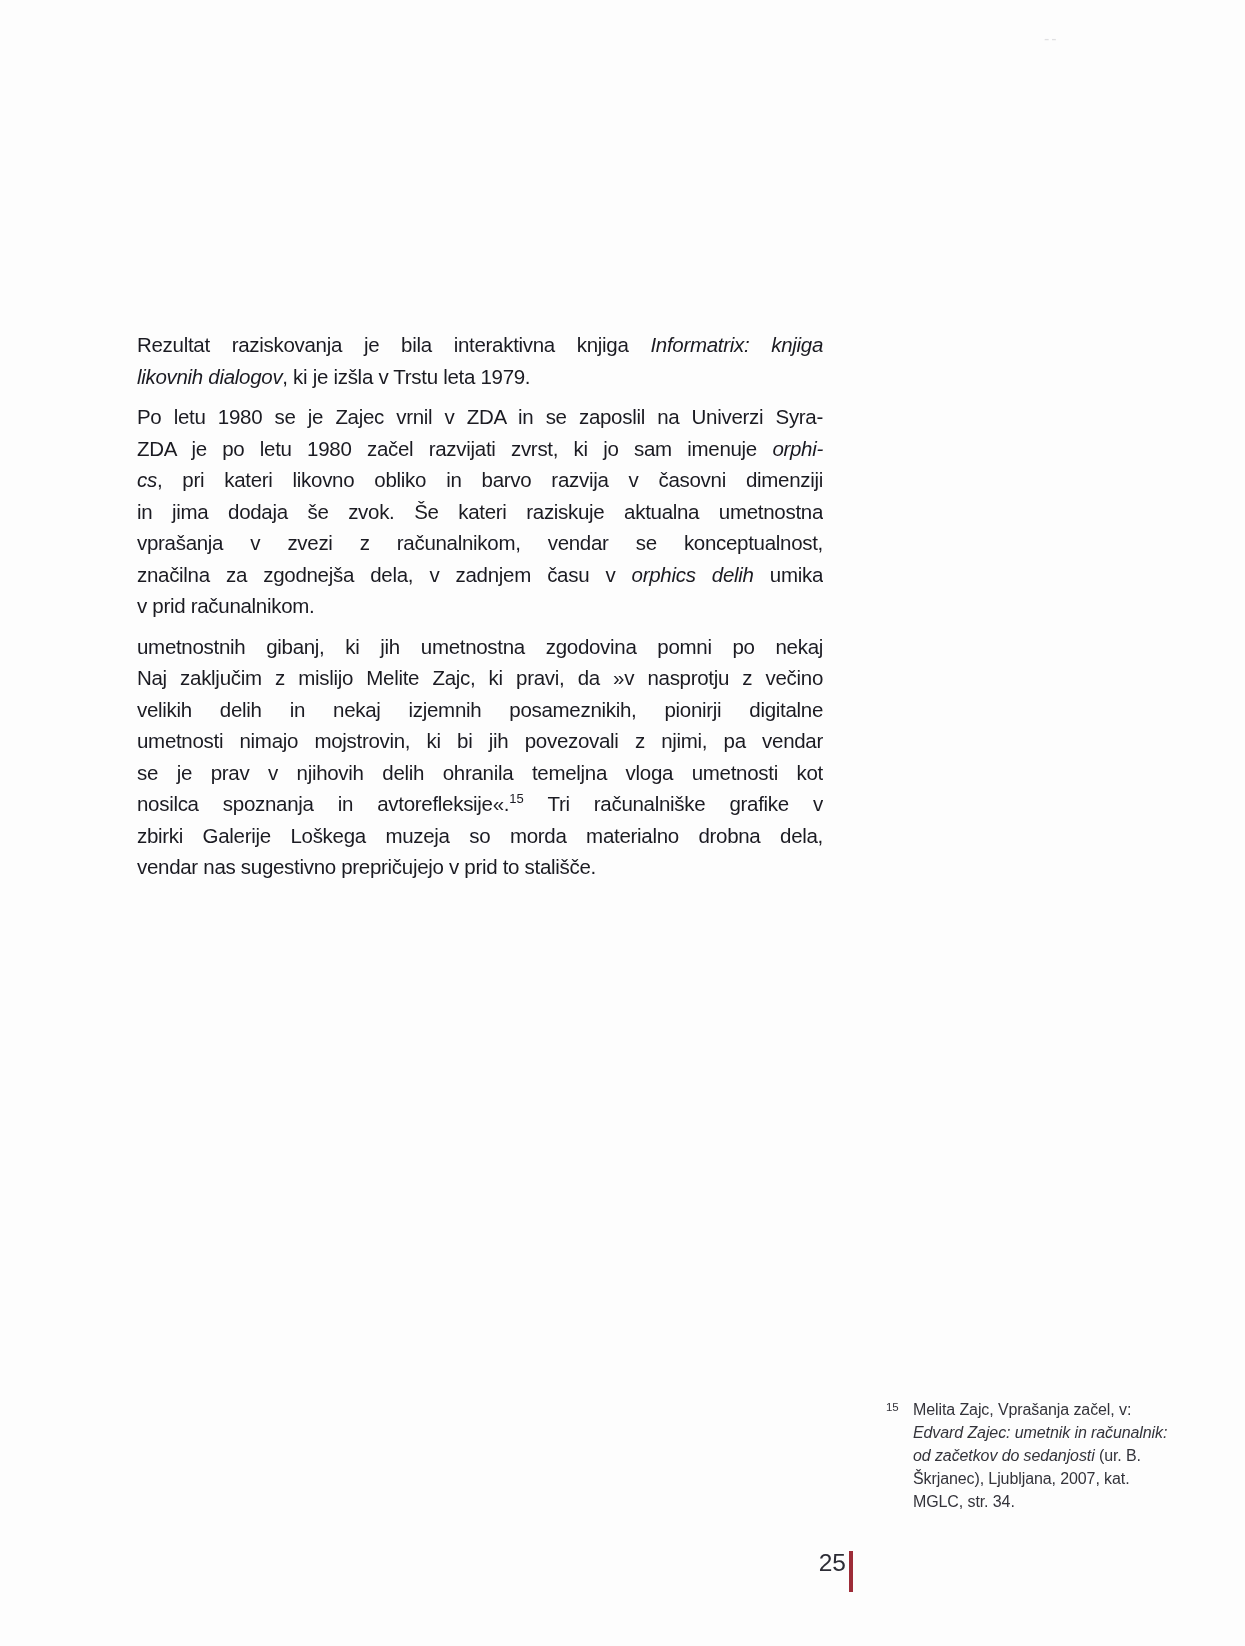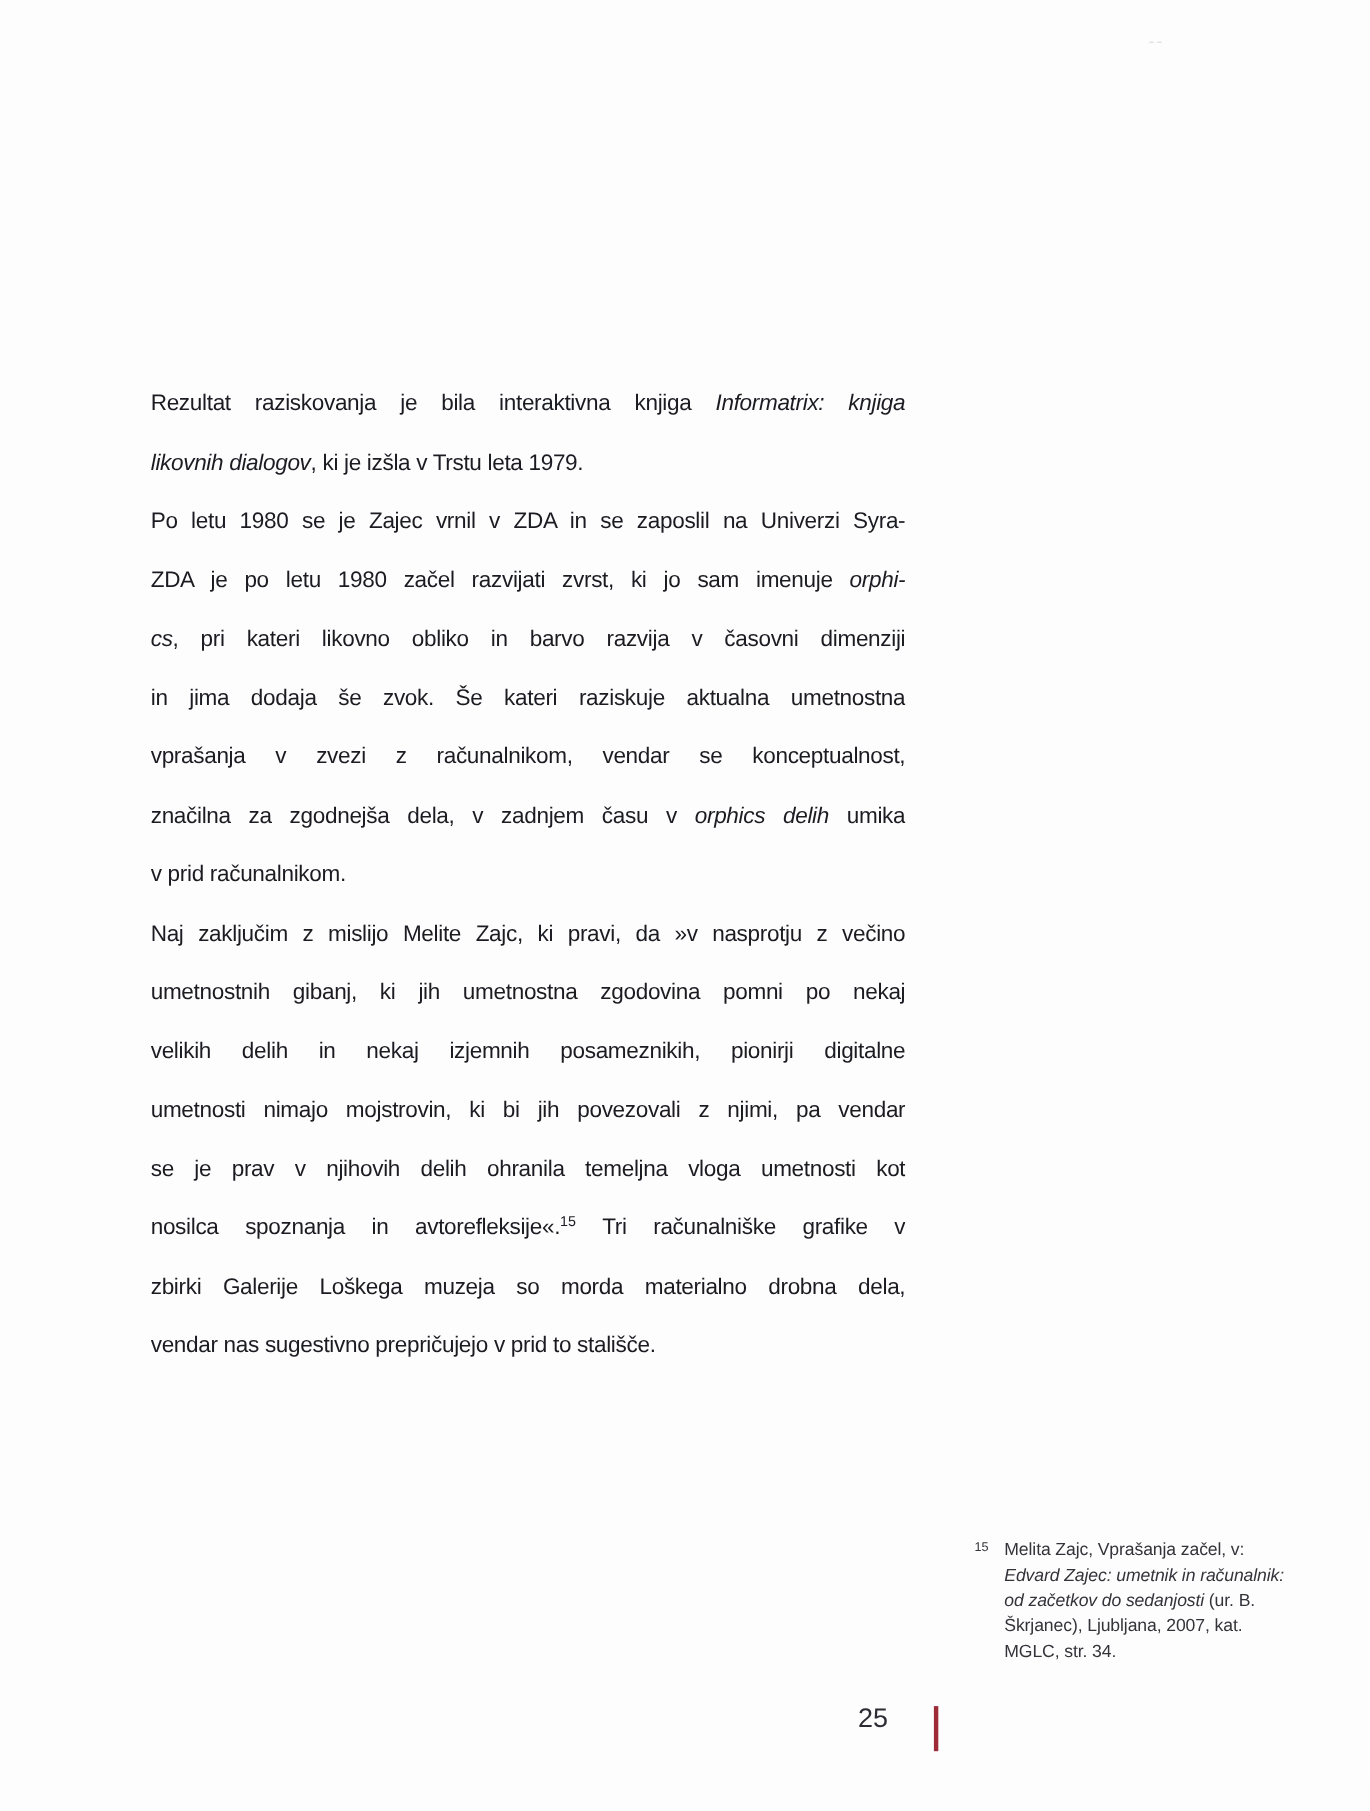--- a/index.html
+++ b/index.html
@@ -22,21 +22,20 @@
     line-height: 31.5px;
     letter-spacing: -0.3px;
     color: #1b1b22;
   }
   .paragraph { margin: 0 0 9px 0; }
   .line {
     text-align: justify;
     text-align-last: justify;
     height: 31.5px;
     overflow: hidden;
-    margin-top: 22px;
   }
   .line.last { text-align-last: left; }
   .it { font-style: italic; }
   .sup {
     font-size: 13px;
     vertical-align: super;
     line-height: 0;
     letter-spacing: 0;
   }
   
@@ -54,20 +53,21 @@
     font-size: 11.5px;
   }
   .fn-lines { margin-left: 27px; }
   .fn-line { white-space: nowrap; }
   
   .pageno {
     position: absolute;
     left: 780px; top: 1549px; width: 66px;
     font-size: 24.5px;
     line-height: 28px;
+    text-align: right;
     color: #2c2c35;
   }
   .page-rule {
     position: absolute;
     left: 849px; top: 1551px;
     width: 3.5px; height: 41px;
     background: #9d2c38;
   }
   
   .scan-artifact {
@@ -94,22 +94,22 @@
       <div class="paragraph">
         <div class="line"><span>Po letu 1980 se je Zajec vrnil v ZDA in se zaposlil na Univerzi Syra-</span></div>
         <div class="line"><span>ZDA je po letu 1980 začel razvijati zvrst, ki jo sam imenuje </span><span class="it">orphi-</span></div>
         <div class="line"><span class="it">cs</span><span>, pri kateri likovno obliko in barvo razvija v časovni dimenziji</span></div>
         <div class="line"><span>in jima dodaja še zvok. Še kateri raziskuje aktualna umetnostna</span></div>
         <div class="line"><span>vprašanja v zvezi z računalnikom, vendar se konceptualnost,</span></div>
         <div class="line"><span>značilna za zgodnejša dela, v zadnjem času v </span><span class="it">orphics delih</span><span> umika</span></div>
         <div class="line last"><span>v prid računalnikom.</span></div>
       </div>
       <div class="paragraph">
+        <div class="line"><span>umetnostnih gibanj, ki jih umetnostna zgodovina pomni po nekaj</span></div>
         <div class="line"><span>Naj zaključim z mislijo Melite Zajc, ki pravi, da »v nasprotju z večino</span></div>
-        <div class="line"><span>umetnostnih gibanj, ki jih umetnostna zgodovina pomni po nekaj</span></div>
         <div class="line"><span>velikih delih in nekaj izjemnih posameznikih, pionirji digitalne</span></div>
         <div class="line"><span>umetnosti nimajo mojstrovin, ki bi jih povezovali z njimi, pa vendar</span></div>
         <div class="line"><span>se je prav v njihovih delih ohranila temeljna vloga umetnosti kot</span></div>
         <div class="line"><span>nosilca spoznanja in avtorefleksije«.</span><span class="sup">15</span><span> Tri računalniške grafike v</span></div>
         <div class="line"><span>zbirki Galerije Loškega muzeja so morda materialno drobna dela,</span></div>
         <div class="line last"><span>vendar nas sugestivno prepričujejo v prid to stališče.</span></div>
       </div>
     </div>
 
   <div class="footnote">

